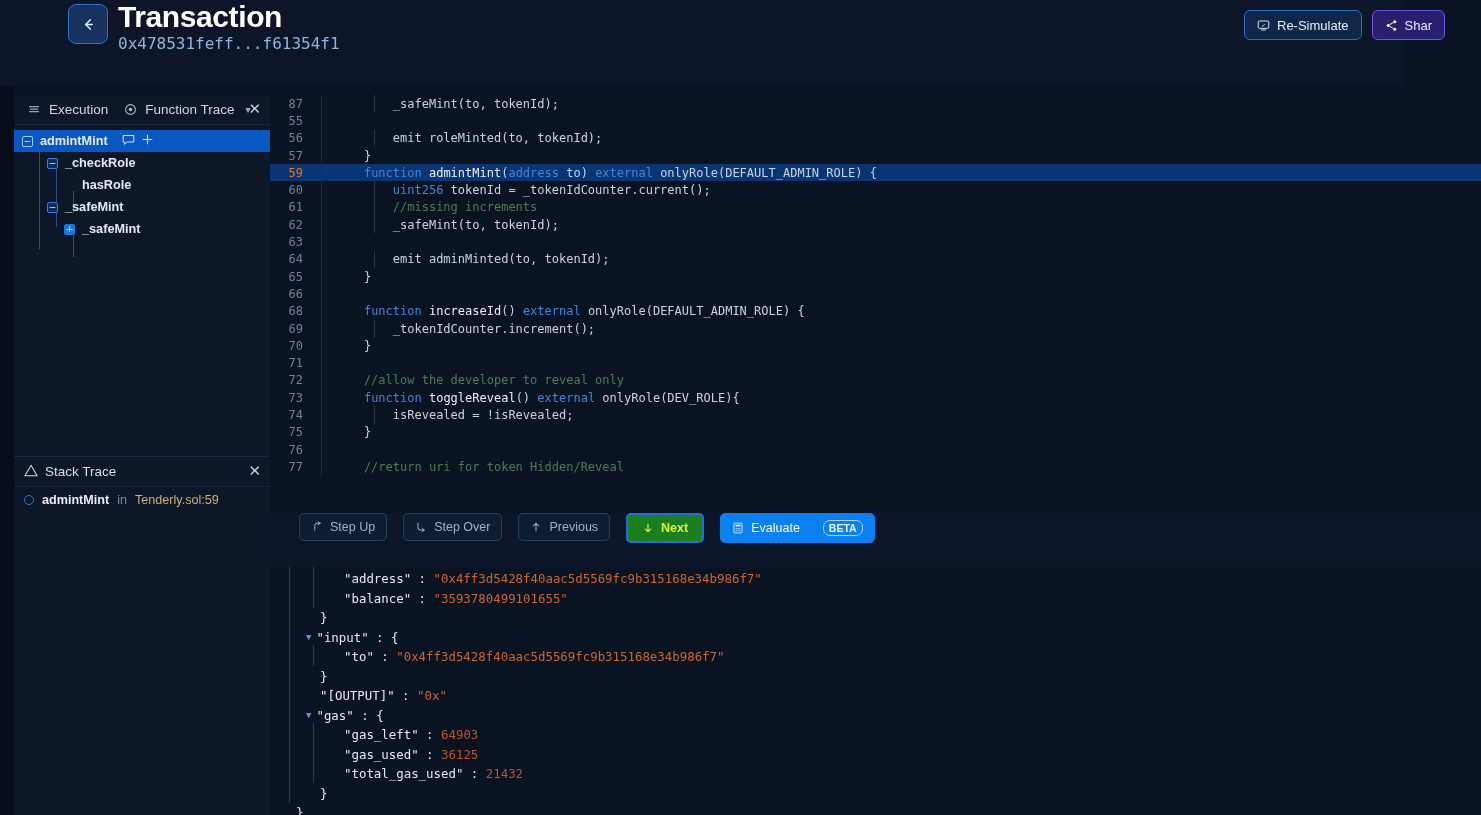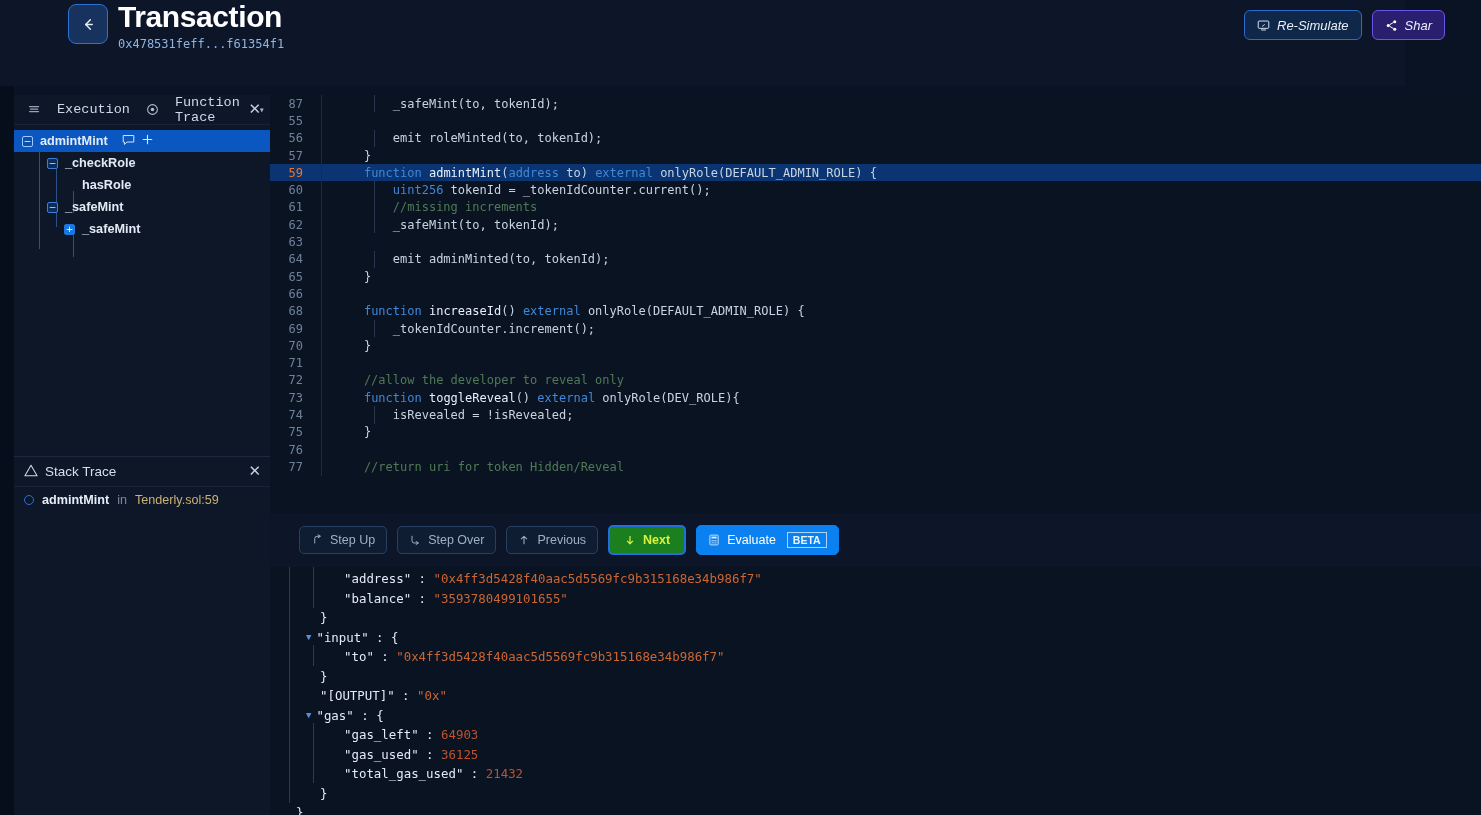--- a/index.html
+++ b/index.html
@@ -22,23 +22,23 @@
     display: flex; align-items: center; justify-content: center;
     color: #e8edf5; font-size: 16px; line-height: 1; cursor: pointer;
   }
   .title-wrap { position: absolute; left: 118px; top: 0px; }
   .tx-title {
     font-size: 30px; font-weight: bold; color: #ffffff;
     letter-spacing: -0.4px; line-height: 34px;
   }
   .tx-hash {
     font-family: "DejaVu Sans Mono", monospace;
-    font-size: 12px; color: #8fb4e0; line-height: 16px; margin-top: 2px; text-align: right;
-  }
-  .hdr-actions { position: absolute; right: 0px; top: 10px; display: flex; gap: 10px; font-style: italic; }
+    font-size: 16px; color: #8fb4e0; line-height: 16px; margin-top: 2px; text-align: right;
+  }
+  .hdr-actions { position: absolute; right: 0px; top: 10px; display: flex; gap: 10px; }
   .hdr-btn {
     height: 30px; padding: 0 12px; border-radius: 6px;
     display: flex; align-items: center; gap: 7px;
     font-size: 13px; color: #e9eef7; cursor: pointer; white-space: nowrap;
   }
   .hdr-btn.resim { background: #0f2748; border: 1px solid #2c6bc9; }
   .hdr-btn.share { background: #2a1f6e; border: 1px solid #6c54e8; margin-right: -40px; }
   .hdr-btn svg { display: block; }
 
   
@@ -50,22 +50,22 @@
   
   .left-panel {
     position: absolute; left: 14px; top: 95px; width: 256px; height: 720px;
     background: #0d1728;
   }
   .panel-tabs {
     height: 30px; display: flex; align-items: center; gap: 0px;
     border-bottom: 1px solid #17243a; padding: 0 6px; position: relative;
   }
   .ptab {
-    display: flex; align-items: center; gap: 16px;
-    font-size: 13.5px; color: #cdd8e8; padding: 0 8px; height: 28px; cursor: pointer; font-family: Liberation Mono, monospace;
+    display: flex; align-items: center; gap: 8px;
+    font-size: 13.5px; color: #cdd8e8; padding: 0 8px; height: 28px; cursor: pointer;
   }
   .ptab .ico { opacity: .85; display: flex; align-items: center; }
   .chev { font-size: 10px; color: #9fb0c8; margin-left: 3px; }
   .panel-x {
     position: absolute; right: 9px; top: 6px; color: #c2cfe2;
     font-size: 15px; line-height: 15px; cursor: pointer;
   }
 
   .tree { padding-top: 5px; font-size: 12.7px; }
   .tnode {
@@ -128,36 +128,36 @@
   }
   .k  { color: #3f87d8; }      
   .kt { color: #3f87d8; }      
   .fn { color: #e9f0fa; }      
   .cm { color: #4f7a55; }      
   .pn { color: #c8d3e2; }
 
   
   .toolbar {
     position: absolute; left: 270px; top: 513px; width: 1211px; height: 54px;
-    background: #0c1628; display: flex; align-items: center; gap: 10px;
+    background: #0c1628; display: flex; align-items: flex-start; gap: 16px;
     padding-left: 29px;
   }
   .tbtn {
     height: 28px; padding: 0 11px; border-radius: 5px; display: flex;
     align-items: center; gap: 7px; font-size: 12.5px; cursor: pointer; white-space: nowrap;
   }
   .tbtn.ghost { background: #0f1d33; border: 1px solid #28405f; color: #9fb0c6; }
   .tbtn.next {
     background: #1b7f1f; border: 2px solid #1f6fe0; color: #d9f23b; font-weight: bold;
     padding: 0 14px; height: 30px;
   }
   .tbtn.eval { background: #0b80f0; border: 1px solid #0b80f0; color: #ffffff; height: 30px; }
   .beta {
-    border: 1px solid #a9d6ff; border-radius: 0; font-size: 10.5px;
-    padding: 1px 5px; color: #eaf5ff; margin-left: 4px; font-weight: bold;
+    border: 1px solid #a9d6ff; border-radius: 7px; font-size: 10.5px;
+    padding: 1px 5px; color: #eaf5ff; margin-left: 16px; font-weight: bold;
   }
 
   
   .jsonpanel {
     position: absolute; left: 270px; top: 567px; width: 1211px; height: 248px;
     background: #0a1322; overflow: hidden;
     font-family: "DejaVu Sans Mono", monospace; font-size: 12.4px;
     padding-top: 2px;
   }
   .jrow { height: 19.5px; display: flex; align-items: center; position: relative; white-space: pre; }

